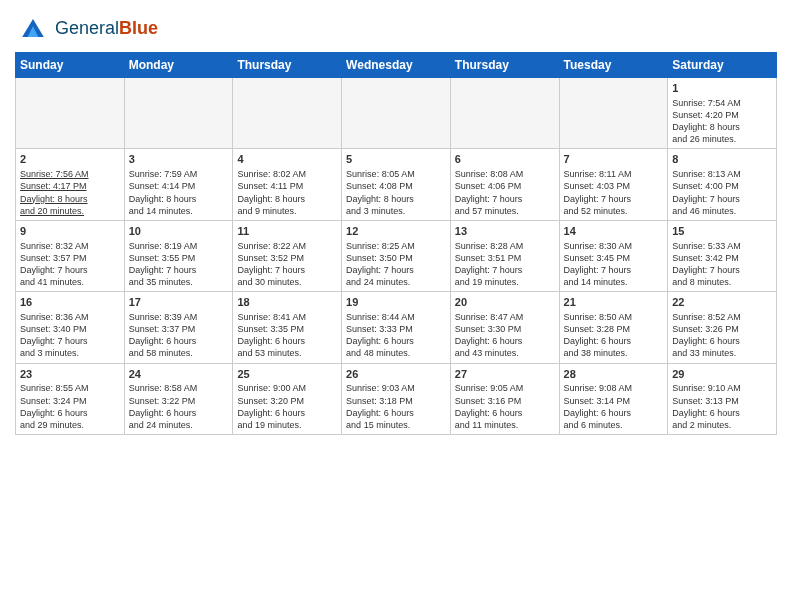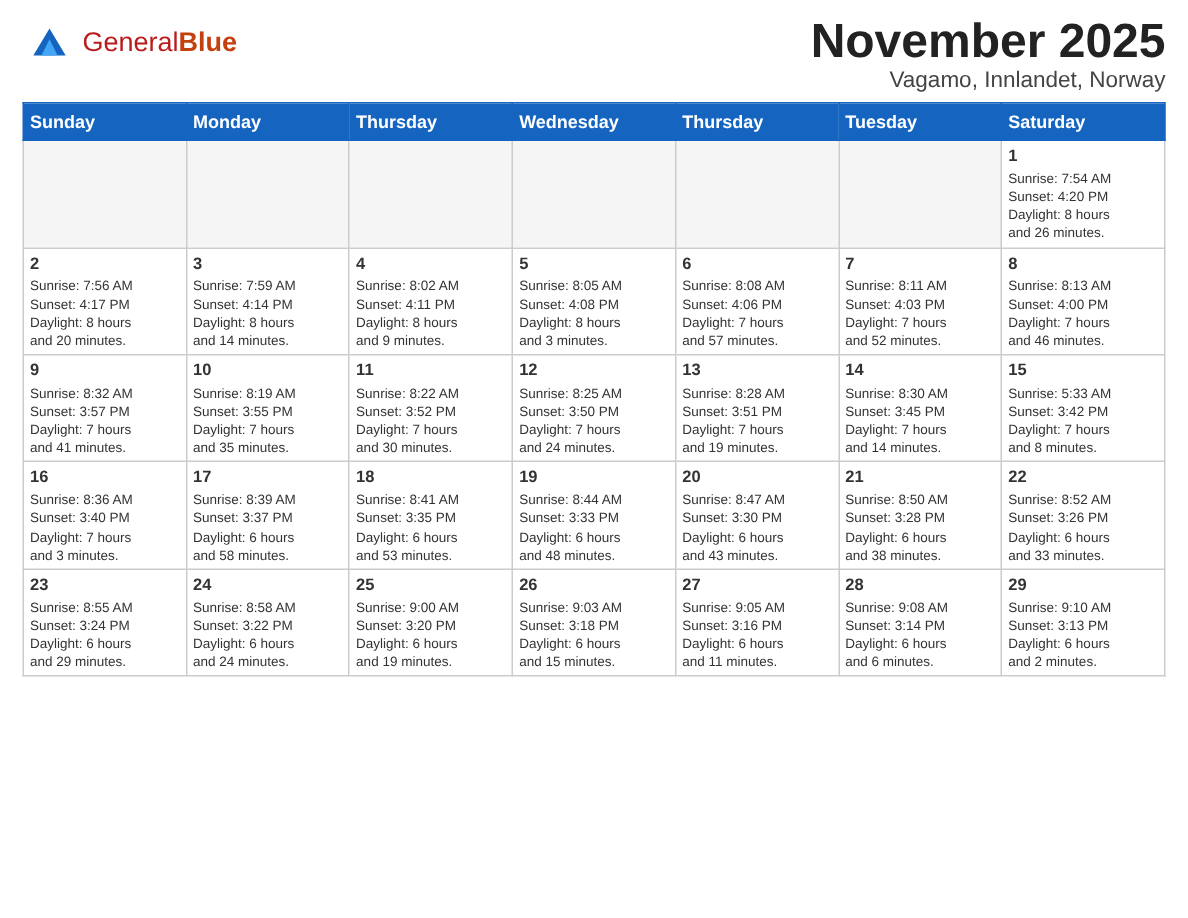--- a/index.html
+++ b/index.html
@@ -90,26 +90,22 @@
 <body>
 
 <div class="page">
   <div class="header-area">
     <div class="logo">
       <svg class="logo-icon" viewBox="0 0 40 40">
         <polygon points="8,30 20,10 32,30" fill="#1565c0"></polygon>
         <polygon points="14,30 26,30 20,18" fill="#42a5f5"></polygon>
       </svg>
       <div>
-        <span style="color:#b91c1c;font-size:18px;font-weight:normal;">General</span><span style="color:#c2410c;font-size:18px;font-weight:bold;">Blue</span>
+        <span style="color:#0c4a6e;font-size:18px;font-weight:normal;">General</span><span style="color:#c2410c;font-size:18px;font-weight:bold;">Blue</span>
       </div>
-    </div>
-    <div class="title-area">
-      <div class="month-title">November 2025</div>
-      <div class="subtitle">Vagamo, Innlandet, Norway</div>
     </div>
   </div>
 
   <table class="calendar">
     <thead>
       <tr>
       <th>Sunday</th>
           <th>Monday</th>
           <th>Thursday</th>
           <th>Wednesday</th>
@@ -130,21 +126,21 @@
             <span class="day-num">1</span>
             <div class="day-info" style="white-space: pre-line;">Sunrise: 7:54 AM
 Sunset: 4:20 PM
 Daylight: 8 hours
 and 26 minutes.</div>
           </td>
         </tr>
         <tr>
           <td>
             <span class="day-num">2</span>
-            <div class="day-info" style="white-space: pre-line;">Sunrise: 7:56 AM
+            <div class="day-info" style="white-space: pre-line; text-decoration: underline;">Sunrise: 7:56 AM
 Sunset: 4:17 PM
 Daylight: 8 hours
 and 20 minutes.</div>
           </td>
           <td>
             <span class="day-num">3</span>
             <div class="day-info" style="white-space: pre-line;">Sunrise: 7:59 AM
 Sunset: 4:14 PM
 Daylight: 8 hours
 and 14 minutes.</div>

